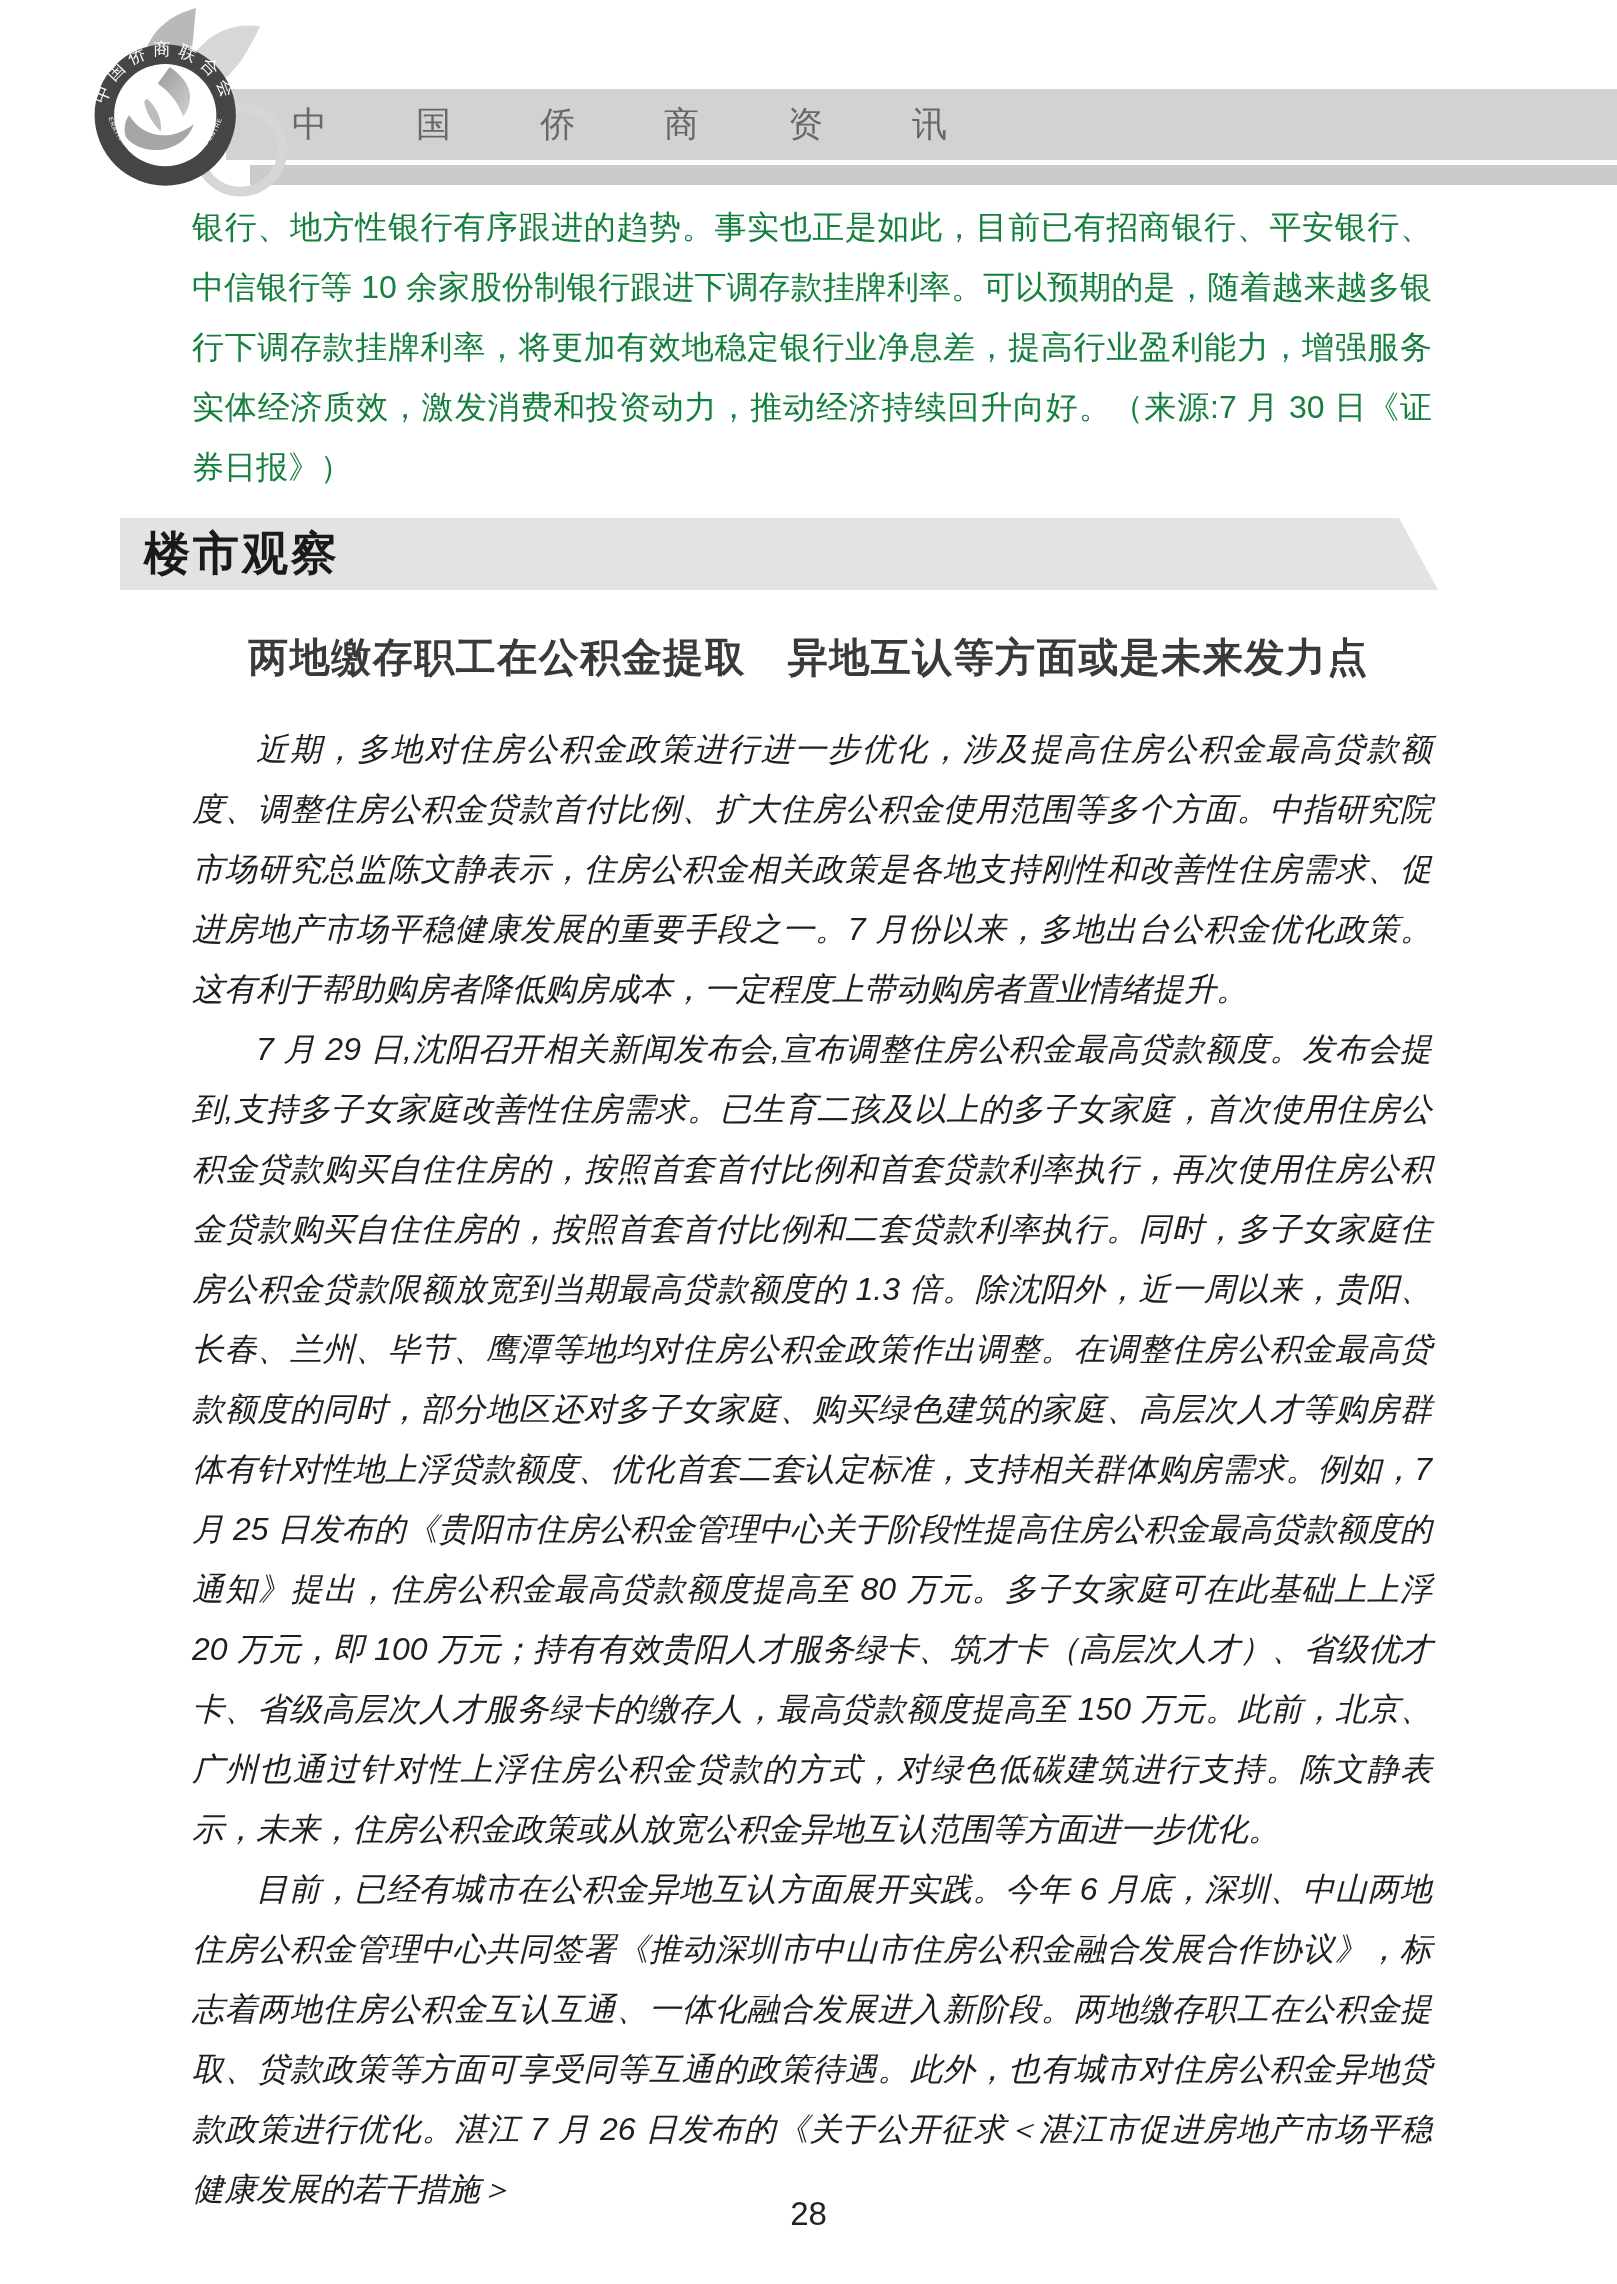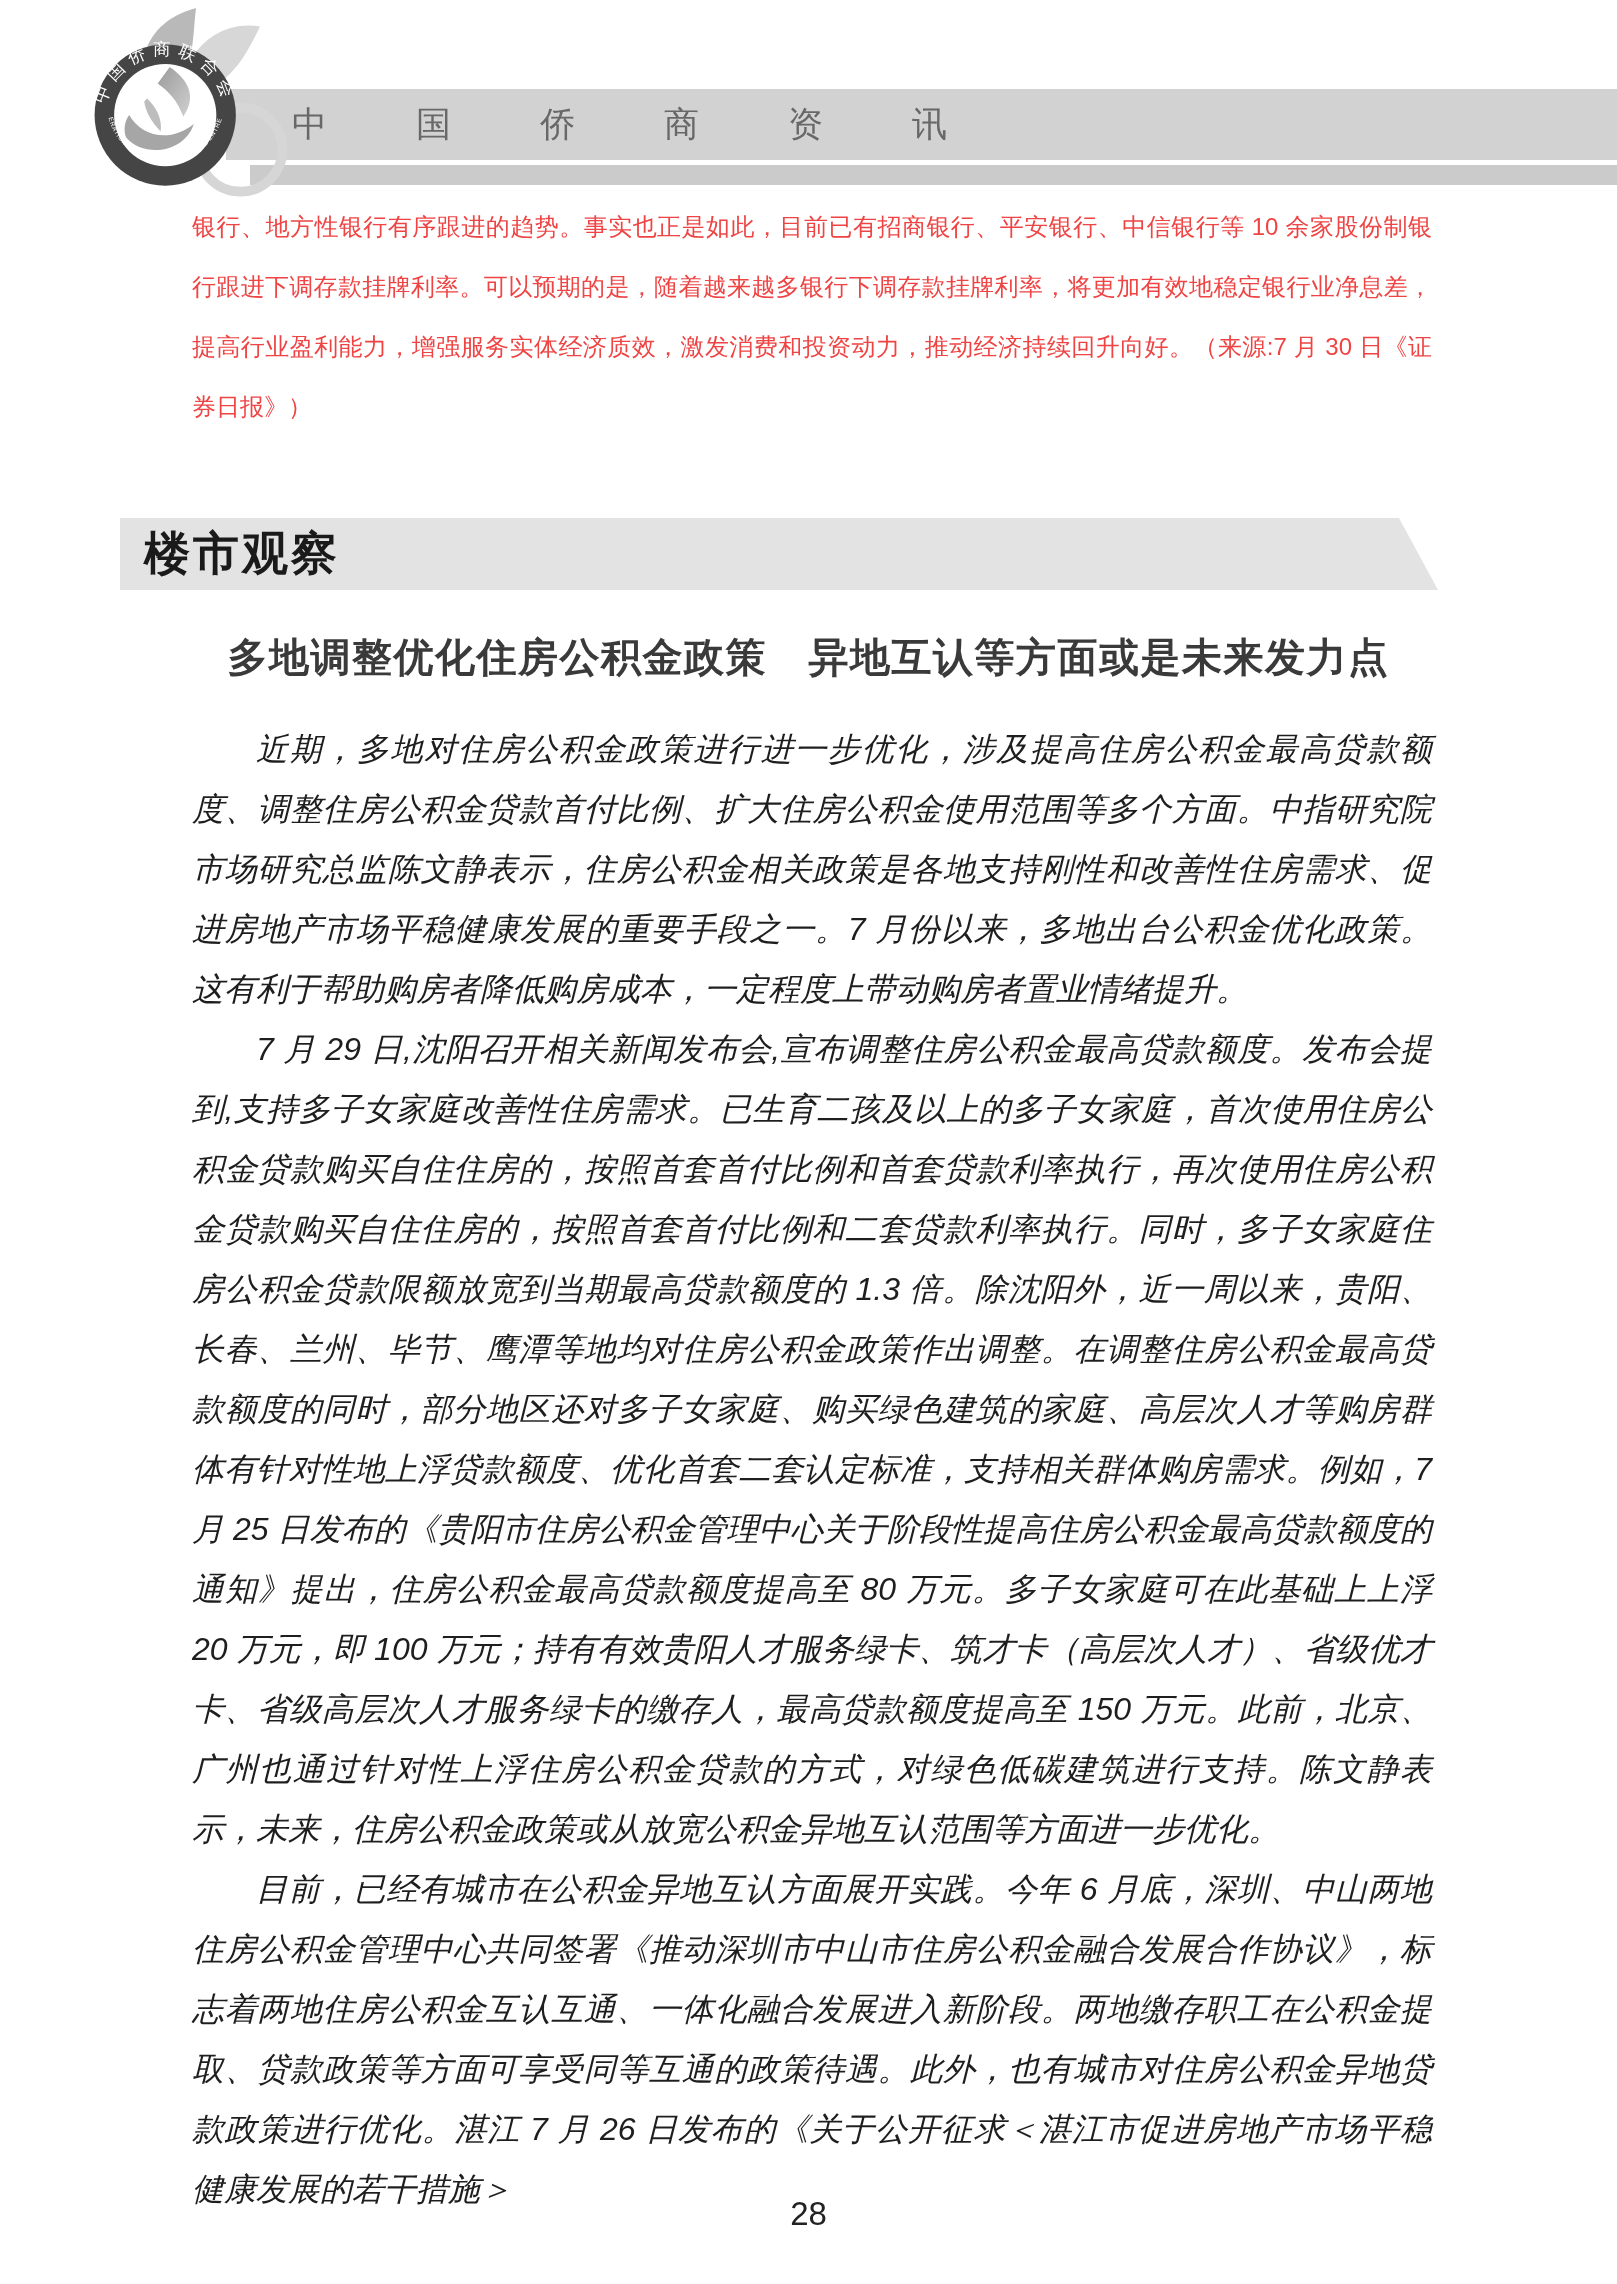--- a/index.html
+++ b/index.html
@@ -38,23 +38,23 @@
     position:absolute; left:51px; top:1.5px;
     width:248px; height:202px;
   }
 
   
   .intro{
     position:absolute;
     left:192px; top:197px;
     width:1240px;
     margin:0;
-    font-size:24px;
+    font-size:32px;
     line-height:60px;
-    color:#ef4444;
+    color:#15803d;
     text-align:justify;
   }
 
   
   .section-bar{
     position:absolute;
     left:120px; top:518px;
     width:1318px; height:72px;
     background:#e3e3e3;
     clip-path:polygon(0 0, calc(100% - 39px) 0, 100% 100%, 0 100%);
@@ -150,21 +150,21 @@
       </svg>
     </div>
   </div>
 
   <p class="intro">银行、地方性银行有序跟进的趋势。事实也正是如此，目前已有招商银行、平安银行、中信银行等 10 余家股份制银行跟进下调存款挂牌利率。可以预期的是，随着越来越多银行下调存款挂牌利率，将更加有效地稳定银行业净息差，提高行业盈利能力，增强服务实体经济质效，激发消费和投资动力，推动经济持续回升向好。（来源:7 月 30 日《证券日报》）</p>
 
   <div class="section-bar">
     <span class="section-title">楼市观察</span>
   </div>
 
-  <h1 class="article-title">多地调整优化住房公积金政策　异地互认等方面或是未来发力点</h1>
+  <h1 class="article-title">两地缴存职工在公积金提取　异地互认等方面或是未来发力点</h1>
 
   <div class="article-body">
     <p>近期，多地对住房公积金政策进行进一步优化，涉及提高住房公积金最高贷款额度、调整住房公积金贷款首付比例、扩大住房公积金使用范围等多个方面。中指研究院市场研究总监陈文静表示，住房公积金相关政策是各地支持刚性和改善性住房需求、促进房地产市场平稳健康发展的重要手段之一。7 月份以来，多地出台公积金优化政策。这有利于帮助购房者降低购房成本，一定程度上带动购房者置业情绪提升。</p>
     <p>7 月 29 日,沈阳召开相关新闻发布会,宣布调整住房公积金最高贷款额度。发布会提到,支持多子女家庭改善性住房需求。已生育二孩及以上的多子女家庭，首次使用住房公积金贷款购买自住住房的，按照首套首付比例和首套贷款利率执行，再次使用住房公积金贷款购买自住住房的，按照首套首付比例和二套贷款利率执行。同时，多子女家庭住房公积金贷款限额放宽到当期最高贷款额度的 1.3 倍。除沈阳外，近一周以来，贵阳、长春、兰州、毕节、鹰潭等地均对住房公积金政策作出调整。在调整住房公积金最高贷款额度的同时，部分地区还对多子女家庭、购买绿色建筑的家庭、高层次人才等购房群体有针对性地上浮贷款额度、优化首套二套认定标准，支持相关群体购房需求。例如，7 月 25 日发布的《贵阳市住房公积金管理中心关于阶段性提高住房公积金最高贷款额度的通知》提出，住房公积金最高贷款额度提高至 80 万元。多子女家庭可在此基础上上浮 20 万元，即 100 万元；持有有效贵阳人才服务绿卡、筑才卡（高层次人才）、省级优才卡、省级高层次人才服务绿卡的缴存人，最高贷款额度提高至 150 万元。此前，北京、广州也通过针对性上浮住房公积金贷款的方式，对绿色低碳建筑进行支持。陈文静表示，未来，住房公积金政策或从放宽公积金异地互认范围等方面进一步优化。</p>
     <p>目前，已经有城市在公积金异地互认方面展开实践。今年 6 月底，深圳、中山两地住房公积金管理中心共同签署《推动深圳市中山市住房公积金融合发展合作协议》，标志着两地住房公积金互认互通、一体化融合发展进入新阶段。两地缴存职工在公积金提取、贷款政策等方面可享受同等互通的政策待遇。此外，也有城市对住房公积金异地贷款政策进行优化。湛江 7 月 26 日发布的《关于公开征求＜湛江市促进房地产市场平稳健康发展的若干措施＞</p>
   </div>
 
   <div class="page-number">28</div>
 
 </div>

